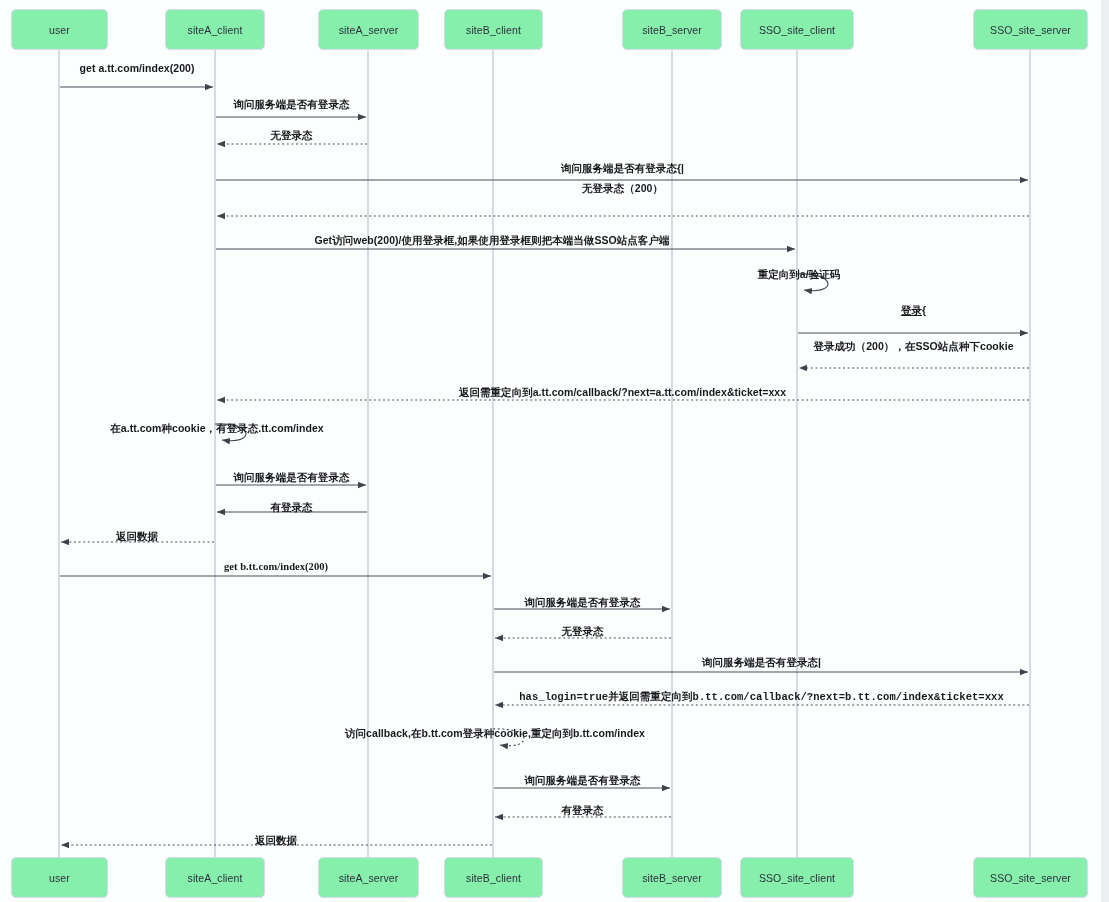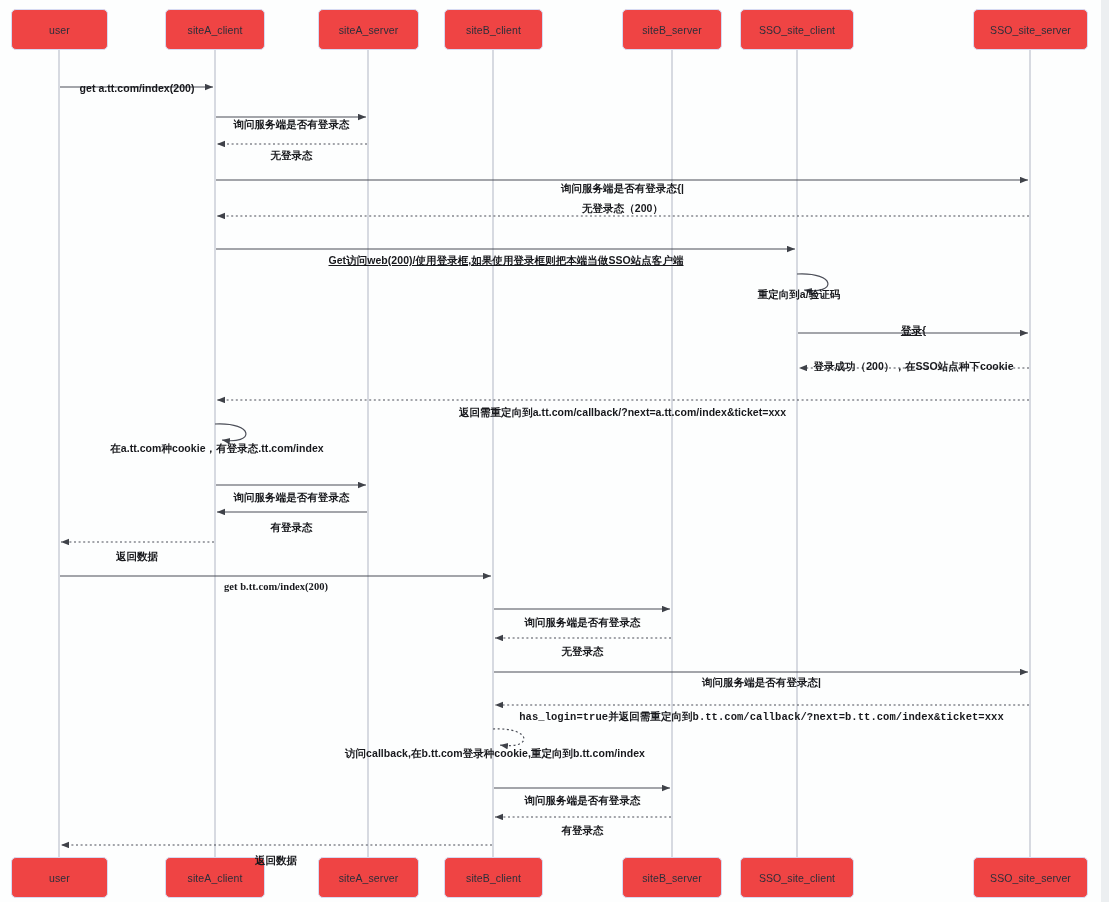--- a/index.html
+++ b/index.html
@@ -14,41 +14,40 @@
     width: 1109px; height: 902px;
     background: #fdfefe;
     border-right: 8px solid #eceff1;
   }
   #svg-layer {
     position: absolute; inset: 0;
     width: 1109px; height: 902px;
   }
   .pbox {
     position: absolute;
-    background: #ef4444;
+    background: #86efac;
     border: 1px solid #d6daf2;
     border-radius: 5px;
     height: 41px;
     display: flex; align-items: center; justify-content: center;
   }
   .pbox span {
     font-size: 10.5px;
     color: #2c2f3a;
     letter-spacing: 0.1px;
     white-space: nowrap;
   }
   .msg {
     position: absolute;
     font-size: 10.5px;
     color: #17181c;
     font-weight: 700;
     white-space: nowrap;
     transform: translateX(-50%);
     letter-spacing: 0.05px;
-    margin-top: 20px;
   }
   #watermark {
     position: absolute;
     left: 922px; top: 902px;
     font-size: 17px;
     color: #c9ccd1;
     white-space: nowrap;
     font-family: "DejaVu Sans", sans-serif;
   }
 </style>
@@ -146,21 +145,21 @@
       <div class="pbox" style="left: 973px; top: 857px; width: 115px;">
         <span>SSO_site_server</span>
       </div>
     </div>
   <div id="labels">
       <div class="msg" style="left: 137px; top: 62px;">get a.tt.com/index(200)</div>
       <div class="msg" style="left: 291.5px; top: 98px;">询问服务端是否有登录态</div>
       <div class="msg" style="left: 291.5px; top: 129px;">无登录态</div>
       <div class="msg" style="left: 622.5px; top: 162px;">询问服务端是否有登录态{|</div>
       <div class="msg" style="left: 622.5px; top: 182px;">无登录态（200）</div>
-      <div class="msg" style="left: 506px; top: 234px; text-decoration: underline;">Get访问web(200)/使用登录框,如果使用登录框则把本端当做SSO站点客户端</div>
+      <div class="msg" style="left: 492px; top: 234px;">Get访问web(200)/使用登录框,如果使用登录框则把本端当做SSO站点客户端</div>
       <div class="msg" style="left: 799px; top: 268px; transform: translateX(-50%);">重定向到a/验证码</div>
       <div class="msg" style="left: 913.5px; top: 304px; text-decoration: underline;">登录{</div>
       <div class="msg" style="left: 913.5px; top: 340px;">登录成功（200），在SSO站点种下cookie</div>
       <div class="msg" style="left: 622.5px; top: 386px;">返回需重定向到a.tt.com/callback/?next=a.tt.com/index&amp;ticket=xxx</div>
       <div class="msg" style="left: 217px; top: 422px; transform: translateX(-50%);">在a.tt.com种cookie，有登录态.tt.com/index</div>
       <div class="msg" style="left: 291.5px; top: 471px;">询问服务端是否有登录态</div>
       <div class="msg" style="left: 291.5px; top: 501px;">有登录态</div>
       <div class="msg" style="left: 137px; top: 530px;">返回数据</div>
       <div class="msg" style="left: 276px; top: 561px; font-family: Liberation Serif, serif;">get b.tt.com/index(200)</div>
       <div class="msg" style="left: 582.5px; top: 596px;">询问服务端是否有登录态</div>

